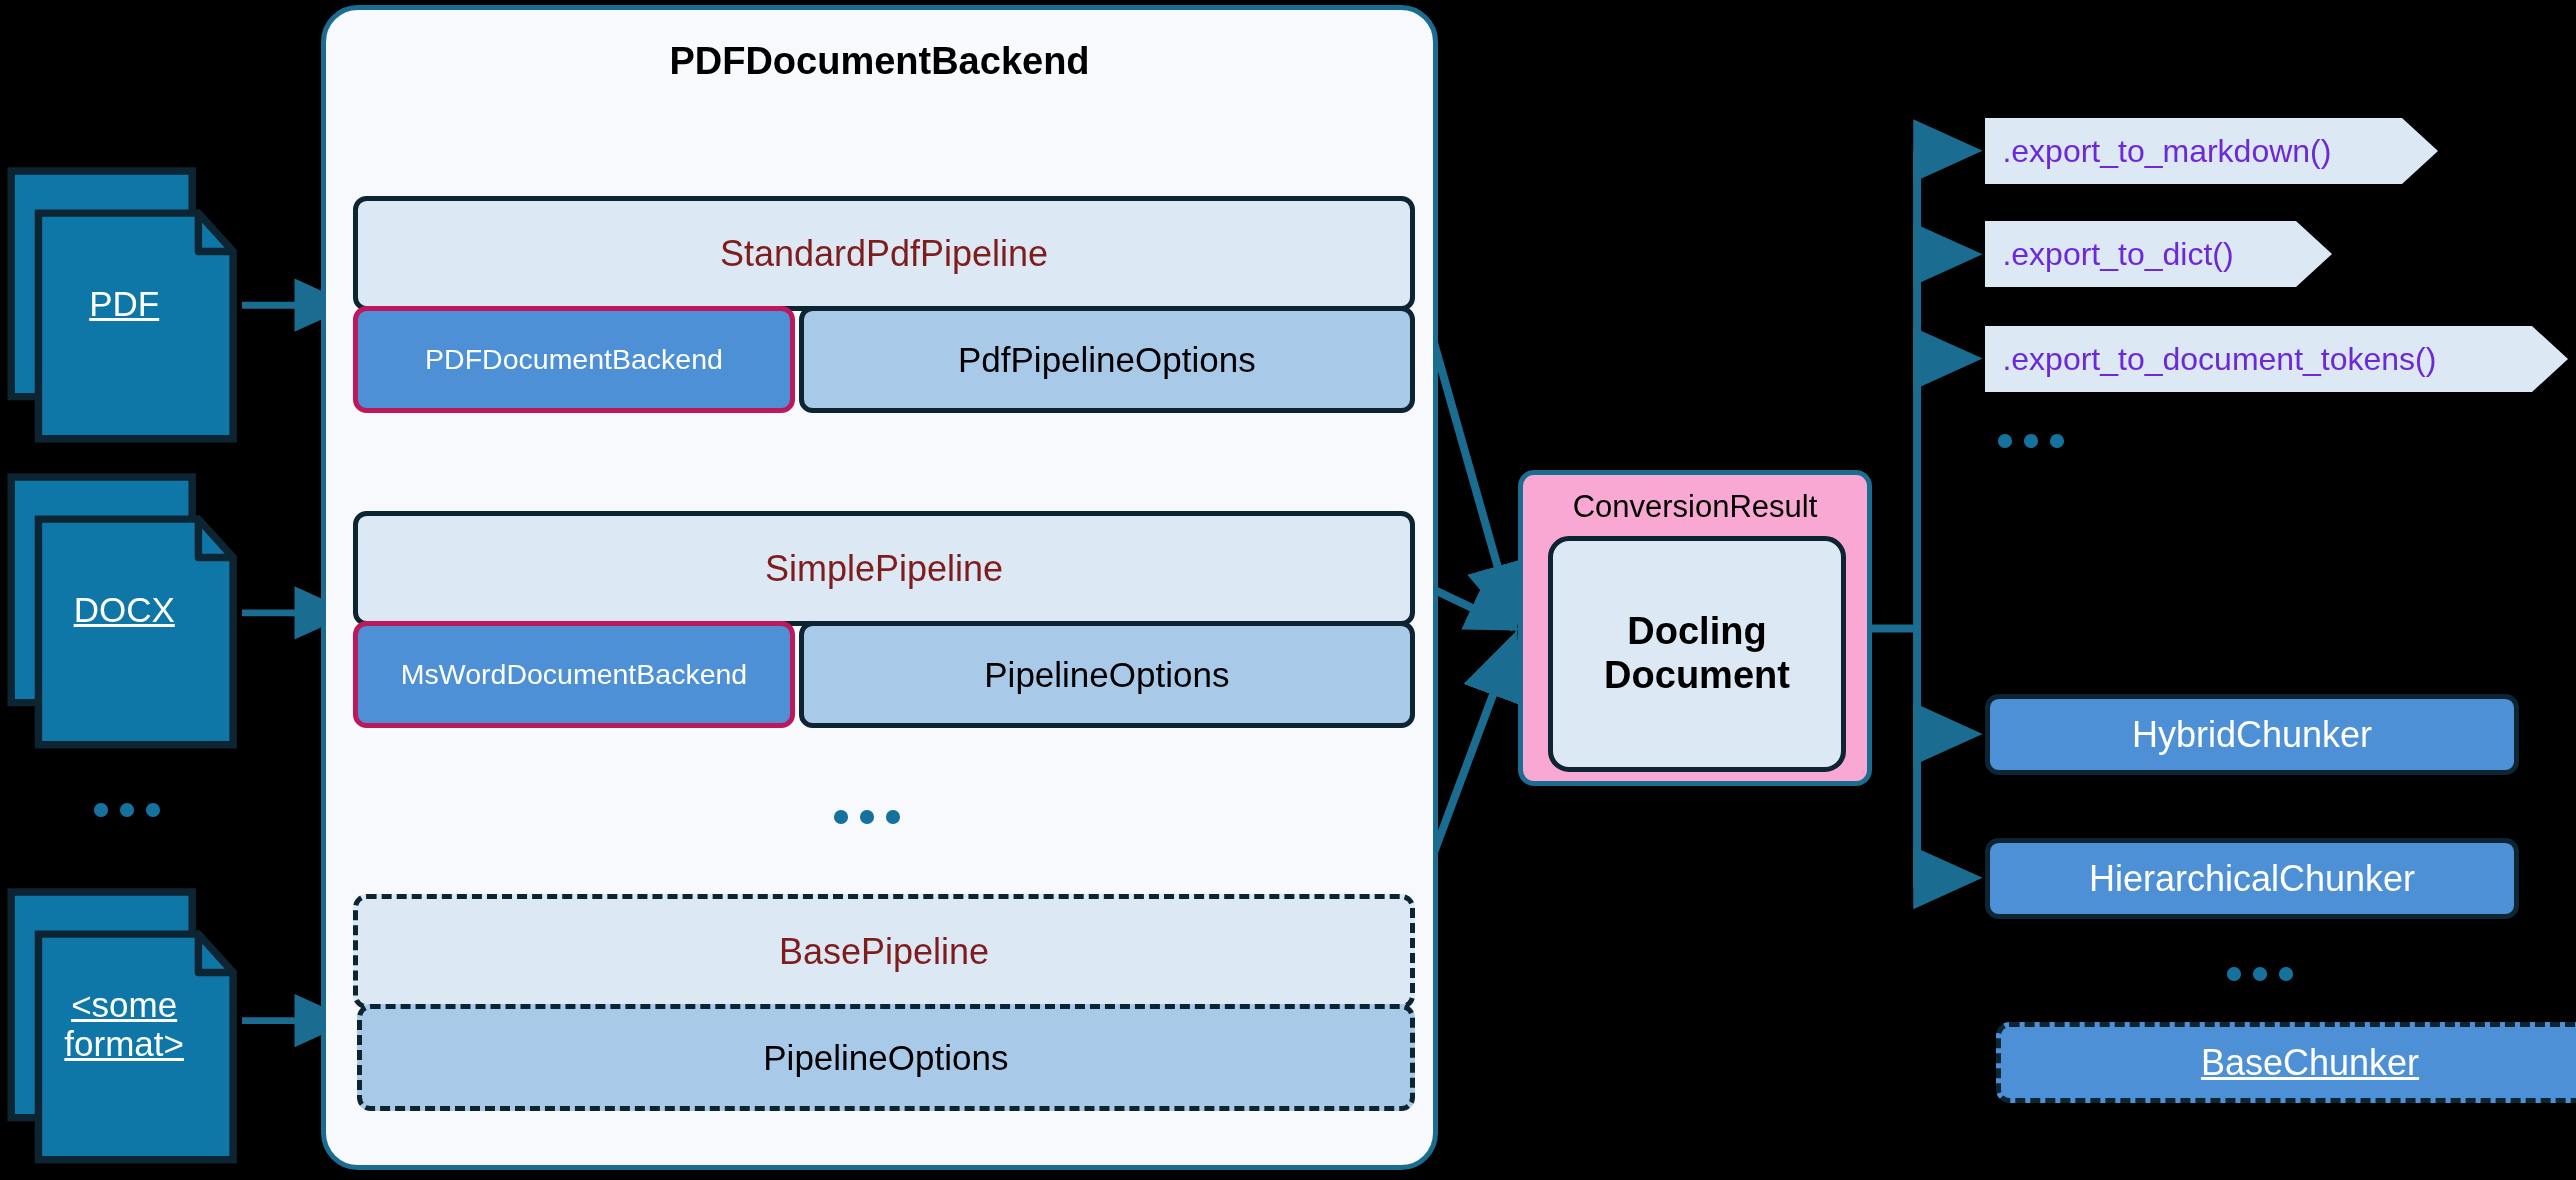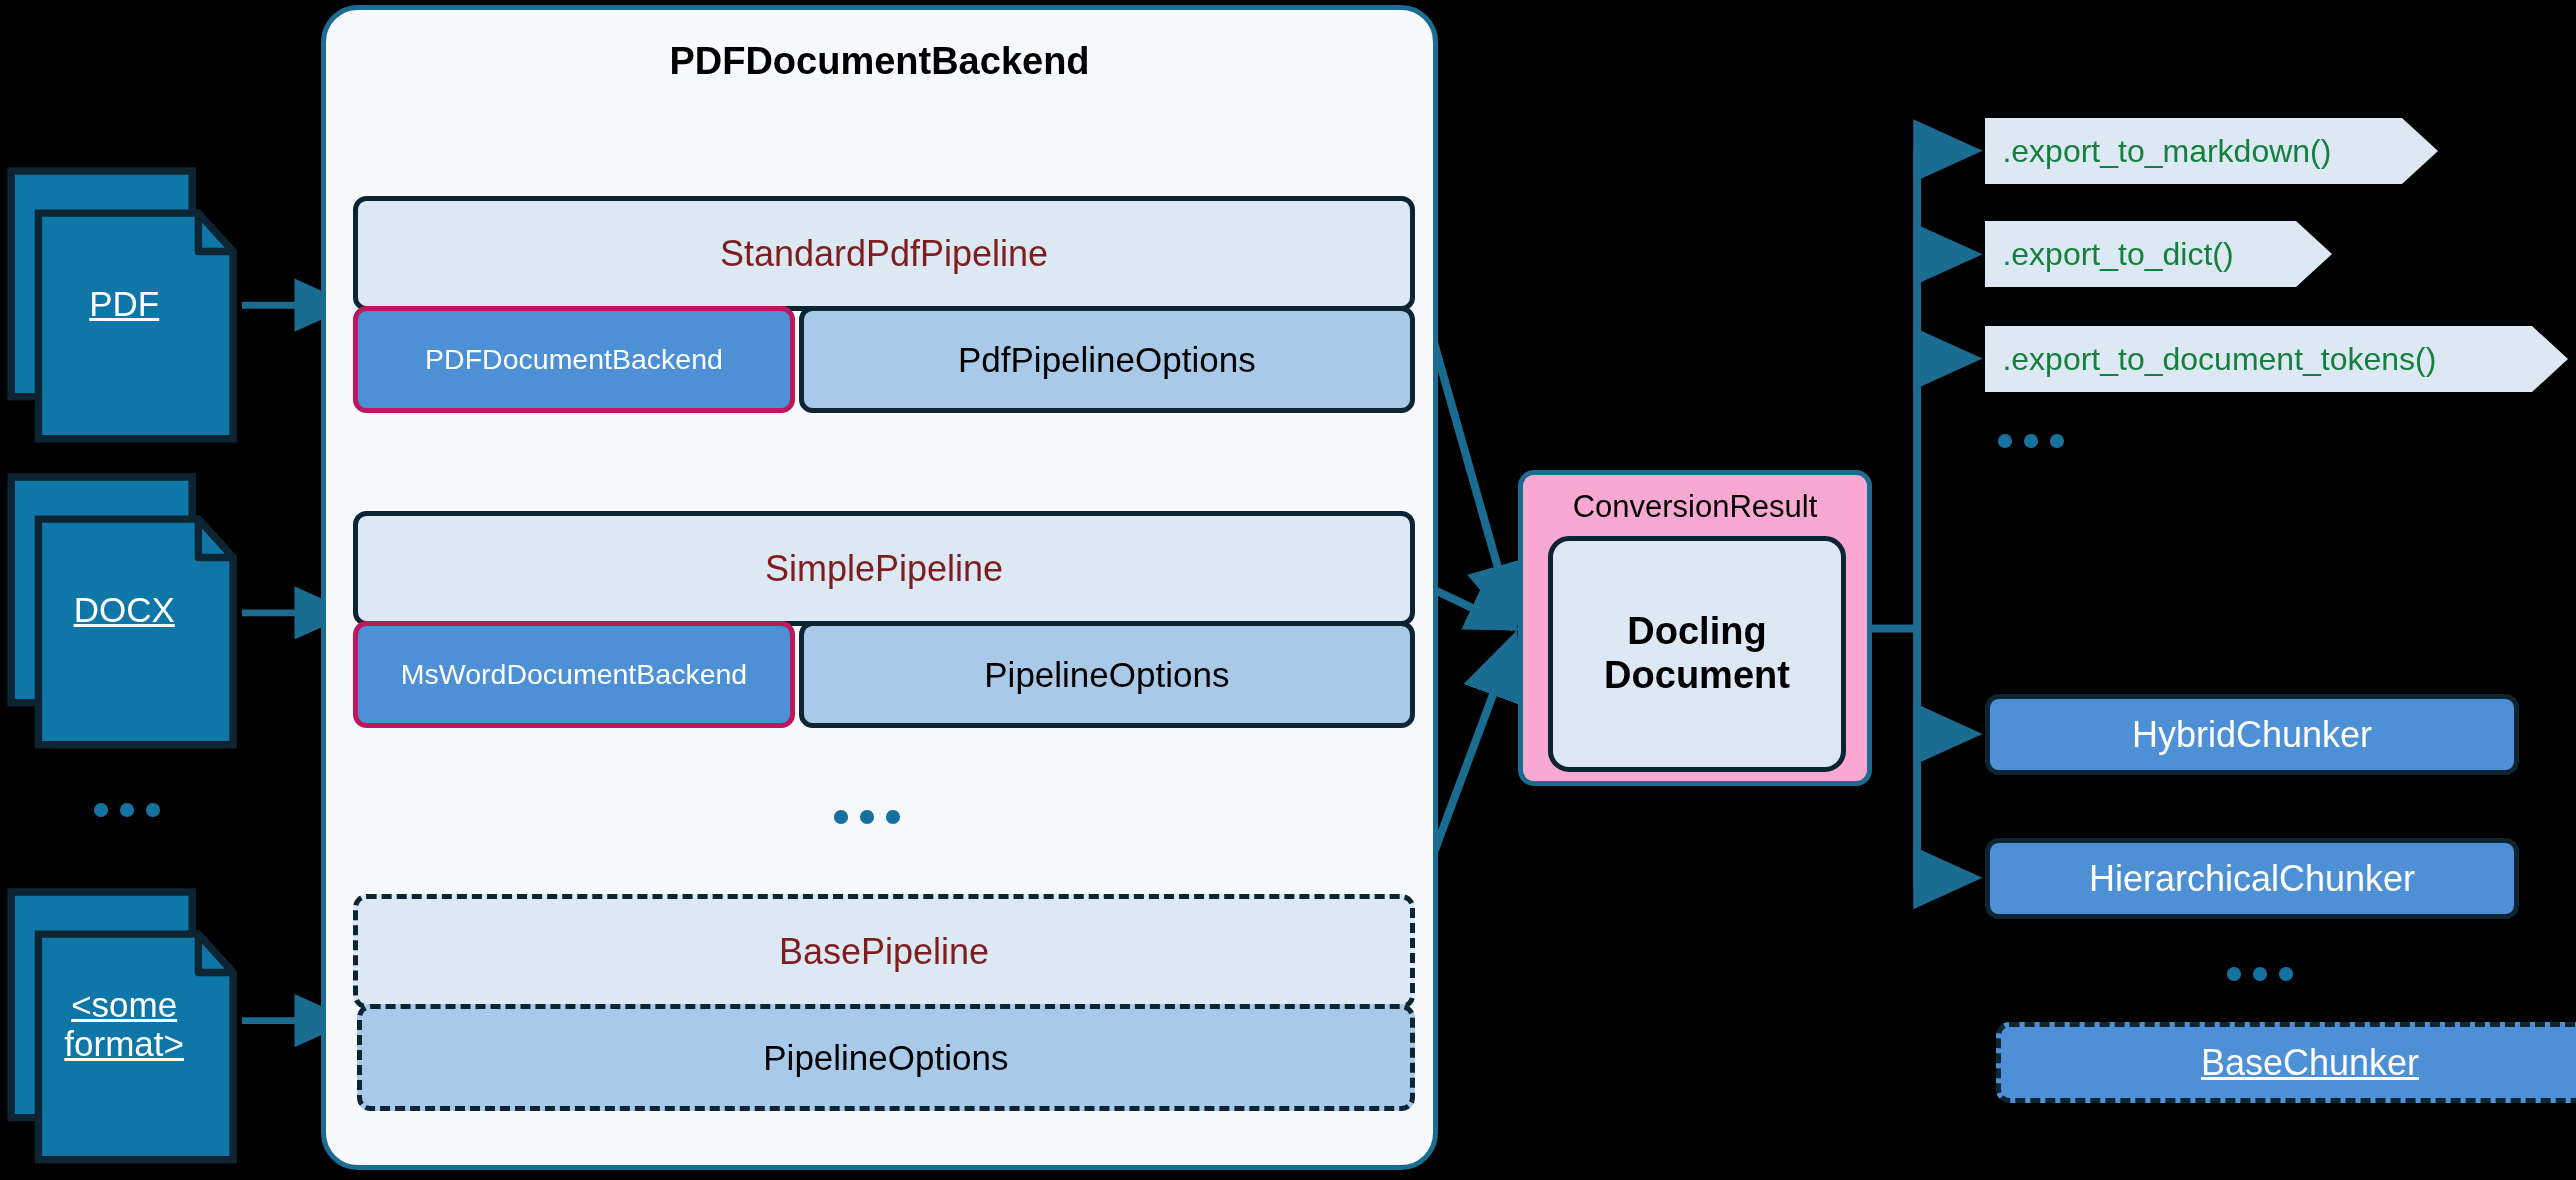--- a/index.html
+++ b/index.html
@@ -48,21 +48,21 @@
   #convresult-title{position:absolute;left:0;right:0;top:13.6px;text-align:center;
     font-size:31px;color:#000;}
   #doclingdoc{position:absolute;left:25px;top:61px;width:298px;height:236px;
     background:#dce8f4;border:5px solid #0d2433;border-radius:21px;box-sizing:border-box;
     display:flex;align-items:center;justify-content:center;text-align:center;
     font-size:38px;font-weight:bold;color:#000;line-height:1.15;white-space:pre-line;}
 
   
   .chev{position:absolute;height:66px;background:#dce8f4;
     display:flex;align-items:center;padding-left:17.4px;box-sizing:border-box;
-    font-size:32px;color:#15803d;}
+    font-size:32px;color:#6d28d9;}
 
   
   .chunker{position:absolute;height:81px;background:#4d90d5;
     border:5px solid #0d2433;border-radius:13.6px;box-sizing:border-box;
     display:flex;align-items:center;justify-content:center;
     font-size:36px;color:#ffffff;}
   .chunker.dashed{border-style:dashed;}
 </style>
 </head>
 <body>

